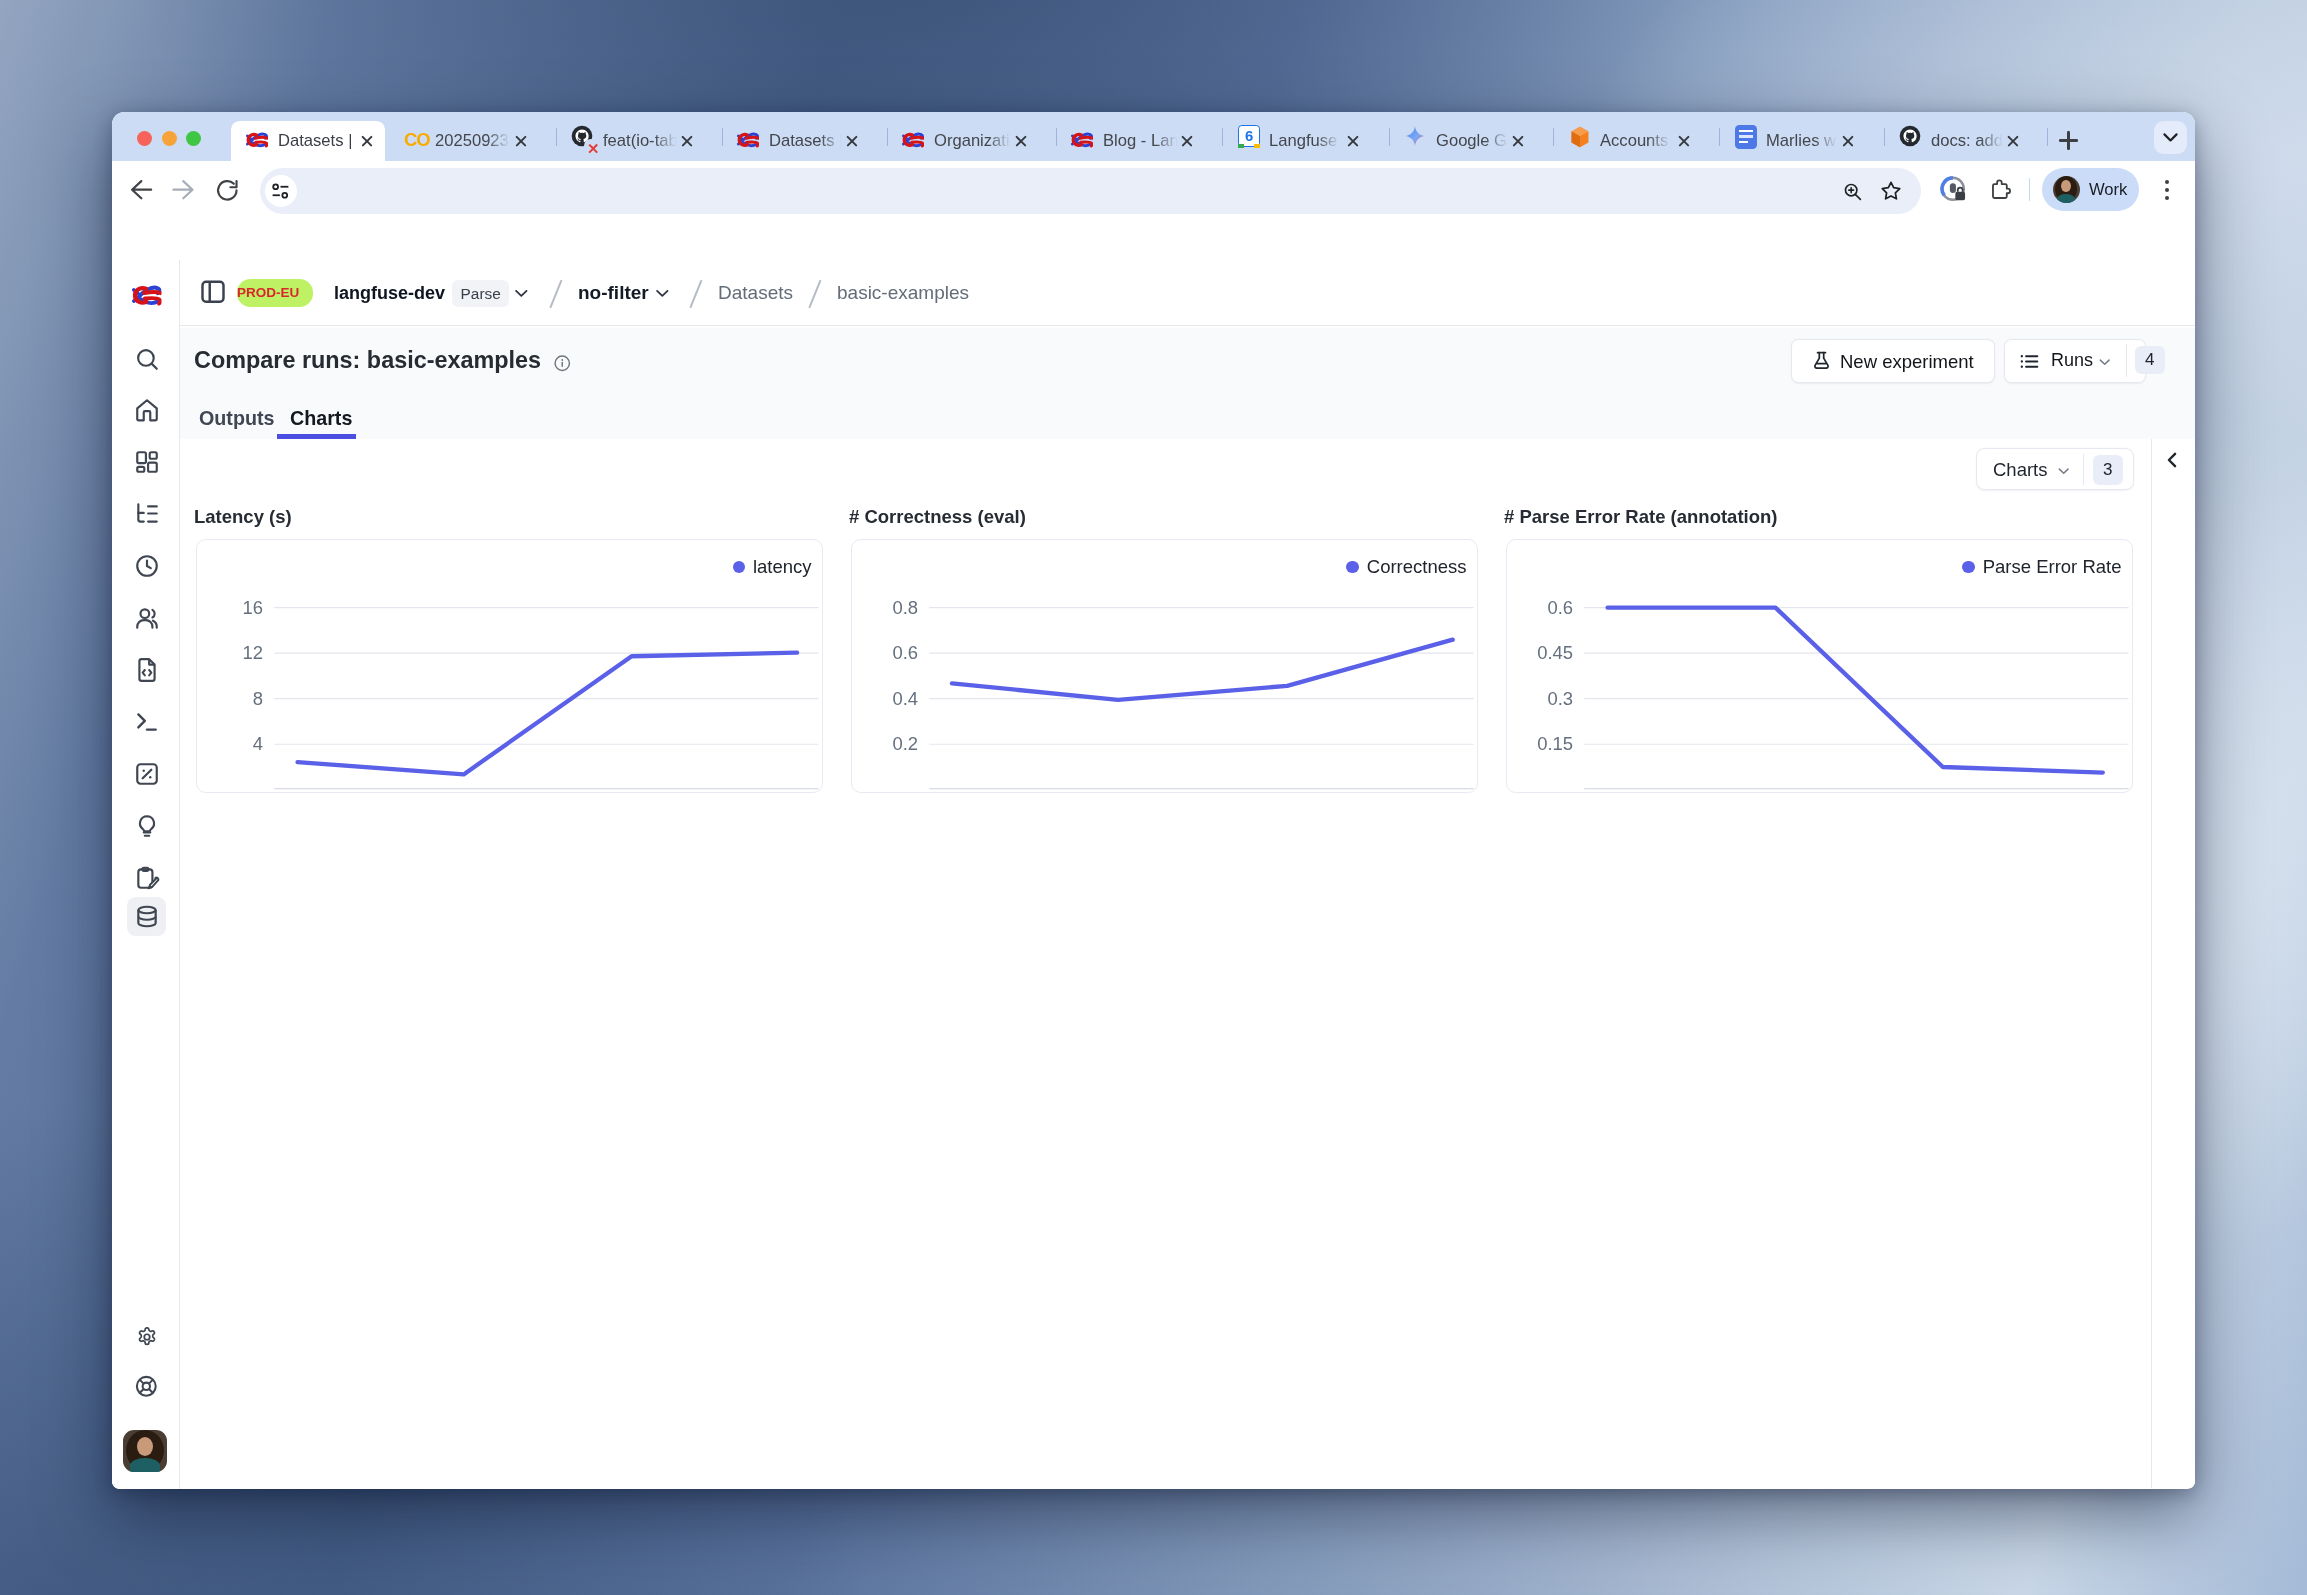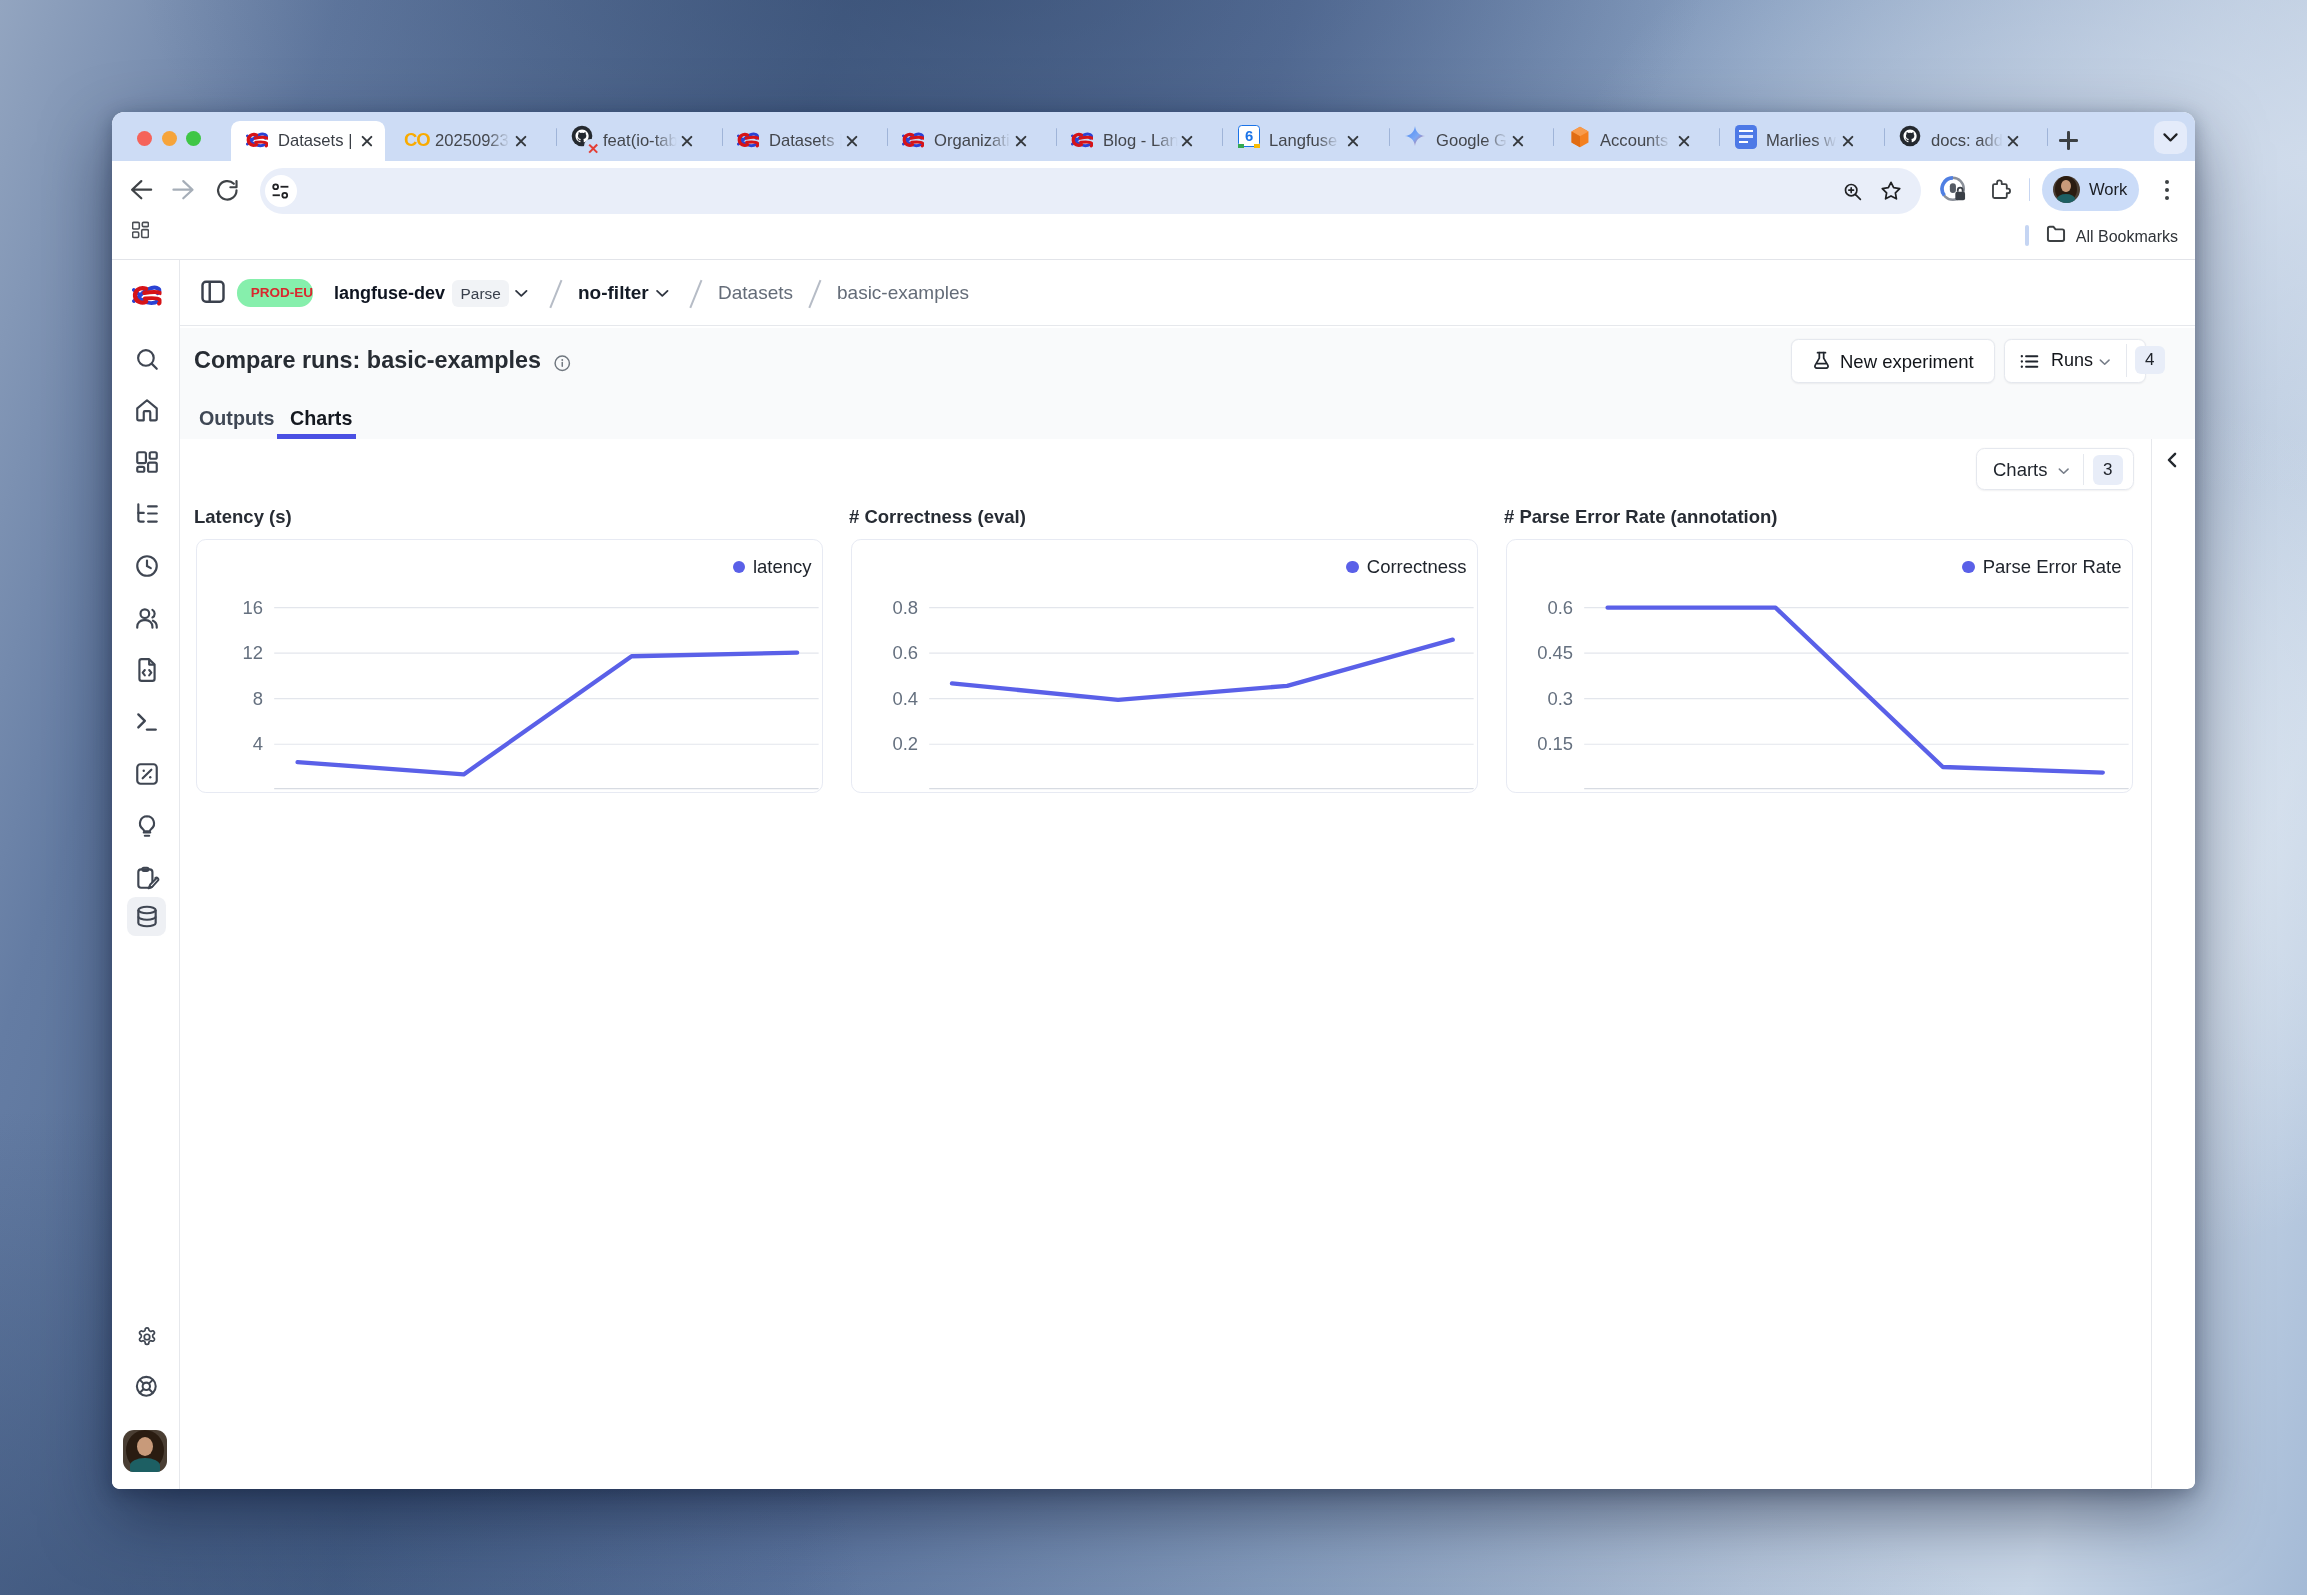--- a/index.html
+++ b/index.html
@@ -235,33 +235,20 @@
     <div id="workpill">
       <div style="position:absolute;left:10.5px;top:8px;width:27px;height:27px;border-radius:50%;background:#4a3e33;overflow:hidden">
         <div style="position:absolute;left:2.5px;top:0.6px;width:22px;height:26px;border-radius:50%;background:#2a1c11"></div>
         <div style="position:absolute;left:8.6px;top:4.3px;width:9.8px;height:12.3px;border-radius:50%;background:#c89a7a"></div>
         <div style="position:absolute;left:4.3px;top:18px;width:18.5px;height:9.8px;border-radius:50% 50% 0 0;background:#1d5f63"></div>
       </div>
       <span>Work</span>
     </div>
     <div style="position:absolute;left:2053px;top:18.5px;width:4.3px;height:4.3px;border-radius:50%;background:#3c4043;box-shadow:0 8px 0 #3c4043,0 16px 0 #3c4043"></div>
   </div>
-  <div id="bkbar">
-    <svg style="position:absolute;left:20.3px;top:7.4px" width="17" height="18.5" viewBox="0 0 28 30">
-        <rect x="1" y="2" width="11" height="11" rx="2" fill="none" stroke="#4a4e54" stroke-width="2.6"></rect>
-        <rect x="17" y="2" width="10" height="7" rx="2" fill="none" stroke="#4a4e54" stroke-width="2.6"></rect>
-        <rect x="1" y="18" width="10" height="9" rx="2" fill="none" stroke="#4a4e54" stroke-width="2.6"></rect>
-        <rect x="16" y="14" width="11" height="13" rx="2" fill="none" stroke="#4a4e54" stroke-width="2.6"></rect>
-      </svg>
-    <div style="position:absolute;left:1913px;top:11px;width:4.3px;height:21px;border-radius:2.5px;background:#c5d5f3"></div>
-    <svg style="position:absolute;left:1933px;top:9.8px" width="22" height="19.7" viewBox="0 0 24 22">
-        <path d="M3 5a2 2 0 0 1 2-2h4l2.5 3H19a2 2 0 0 1 2 2v9a2 2 0 0 1-2 2H5a2 2 0 0 1-2-2Z" fill="none" stroke="#3c4043" stroke-width="2.2" stroke-linejoin="round"></path>
-      </svg>
-    <div id="allbk">All Bookmarks</div>
-  </div>
   <div id="app">
     <div id="sidebar">
       <svg style="position:absolute;left:20.3px;top:22px" width="29.5" height="27" viewBox="0 0 48 40">
           <use href="#lf"></use>
         </svg>
       <svg class="sicon" style="top:86px" viewBox="0 0 24 24">
           <circle cx="11" cy="11" r="7.2" fill="none" stroke="#3f4652" stroke-width="2"></circle>
           <path d="M16.5 16.5 21 21" stroke="#3f4652" stroke-width="2" stroke-linecap="round"></path>
         </svg>
       <svg class="sicon" style="top:137px" viewBox="0 0 24 24">
@@ -331,21 +318,21 @@
         <div style="position:absolute;left:3.1px;top:0px;width:38px;height:41px;border-radius:50%;background:#2a1c11"></div>
         <div style="position:absolute;left:14px;top:6.8px;width:16px;height:19px;border-radius:50%;background:#c89a7a"></div>
         <div style="position:absolute;left:7.4px;top:28px;width:29.5px;height:14.8px;border-radius:50% 50% 0 0;background:#1d5f63"></div>
       </div>
     </div>
     <div id="crumb">
       <svg style="position:absolute;left:19px;top:16.6px" width="28" height="29.5" viewBox="0 0 24 24">
           <rect x="3" y="3.5" width="18" height="17" rx="3" fill="none" stroke="#3b414d" stroke-width="2.1"></rect>
           <path d="M9.2 3.5v17" stroke="#3b414d" stroke-width="2.1"></path>
         </svg>
-      <div class="chip" style="position:absolute;left:57px;top:19px;width:76px;height:28px;background:#86efac;color:#d9272e;font-size:13.5px;line-height:28px;text-align:right">PROD-EU</div>
+      <div class="chip" style="position:absolute;left:57px;top:19px;width:76px;height:28px;background:#bef264;color:#d9272e;font-size:13.5px;line-height:28px;text-align:left">PROD-EU</div>
       <div style="position:absolute;left:154px;top:23px;font-size:18px;font-weight:700;color:#0e1420">langfuse-dev</div>
       <div style="position:absolute;left:272px;top:19.7px;height:27px;padding:0 8.6px;background:#f1f3f6;border-radius:6.2px;font-size:15.4px;line-height:27px;color:#39404c">Parse</div>
       <svg style="position:absolute;left:333px;top:26px" width="16.6" height="14.8" viewBox="0 0 27 24">
           <path d="M5 8l8.5 8L22 8" fill="none" stroke="#2f3540" stroke-width="3" stroke-linecap="round" stroke-linejoin="round"></path>
         </svg>
       <div style="position:absolute;left:368px;top:19.7px;width:17px;height:27px">
           <div style="position:absolute;left:7.4px;top:-1.2px;width:1.8px;height:29.5px;background:#b6bcc6;transform:rotate(22deg)"></div>
         </div>
       <div style="position:absolute;left:398px;top:22px;font-size:19px;font-weight:600;color:#141b26">no-filter</div>
       <svg style="position:absolute;left:474px;top:26px" width="16.6" height="14.8" viewBox="0 0 27 24">

